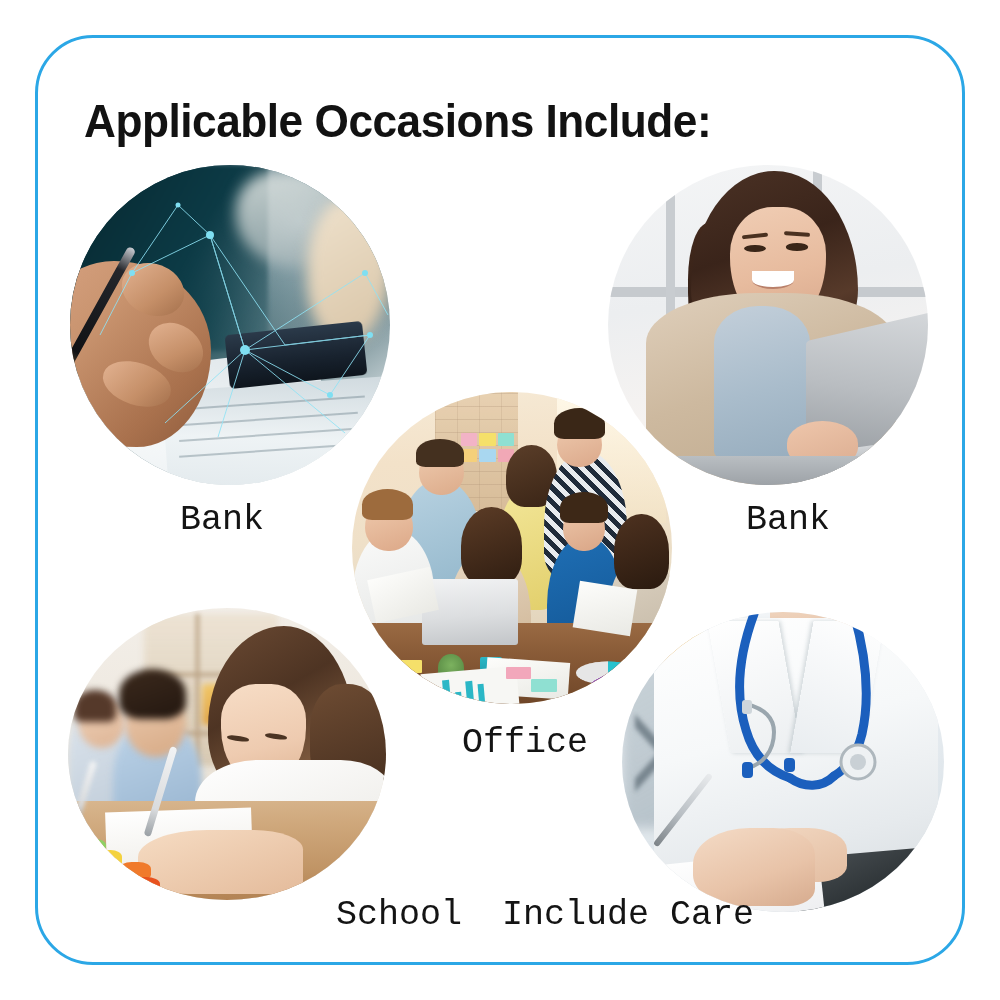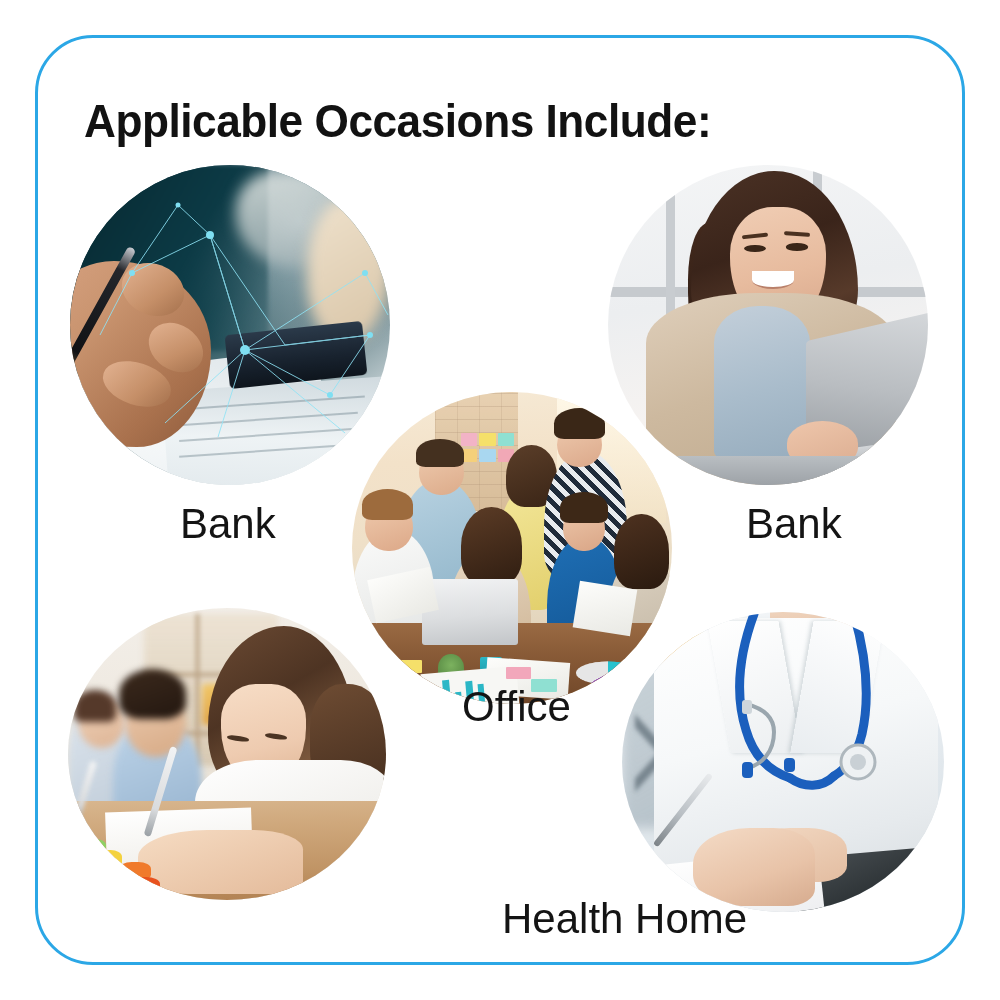--- a/index.html
+++ b/index.html
@@ -64,29 +64,29 @@
   
   #circle-bank       { left: 70px;  top: 165px; width: 320px; height: 320px; z-index: 3; }
   #circle-home       { left: 608px; top: 165px; width: 320px; height: 320px; z-index: 3; }
   #circle-office     { left: 352px; top: 392px; width: 320px; height: 312px; z-index: 5; }
   #circle-school     { left: 68px;  top: 608px; width: 318px; height: 292px; z-index: 4; }
   #circle-health     { left: 622px; top: 612px; width: 322px; height: 300px; z-index: 6; }
 
   
   .label {
     position: absolute;
-    font-size: 42px;
+    font-size: 35px;
     color: #141414;
-    font-family: Liberation Sans, sans-serif;
+    font-family: Liberation Mono, monospace;
     white-space: nowrap;
     z-index: 8;
   }
   #label-bank   { left: 180px; top: 500px; }
   #label-home   { left: 746px; top: 500px; }
-  #label-office { left: 462px; top: 683px; }
+  #label-office { left: 462px; top: 723px; }
   #label-school { left: 336px; top: 895px; }
   #label-health { left: 502px; top: 895px; }
 
   
   .bank-bg {
     position: absolute; inset: 0;
     background:
       radial-gradient(circle at 72% 18%, rgba(198,210,216,0.85) 0%, rgba(60,88,98,0.0) 42%),
       linear-gradient(145deg, #0d3540 0%, #123f4c 26%, #1d4e58 44%, #5d7b82 62%, #b9c7cb 80%, #e3e8ea 100%);
   }
@@ -556,20 +556,21 @@
       <div class="sch-arm"></div>
       <div class="sch-pen"></div>
       <div class="sch-pen" style="left:4%;top:52%;height:22%;filter:blur(2px);"></div>
 
       <div class="sch-letter" style="left:4%;bottom:16%;width:8%;height:5%;background:#8ed164;"></div>
       <div class="sch-letter" style="left:8%;bottom:11%;width:9%;height:6%;background:#f4d23f;"></div>
       <div class="sch-letter" style="left:16%;bottom:7%;width:10%;height:6%;background:#f07a2b;"></div>
       <div class="sch-letter" style="left:18%;bottom:2%;width:11%;height:6%;background:#e8521f;"></div>
     </div>
   </div>
+  <div class="label" id="label-school">School</div>
 
   <div class="circle" id="circle-office">
     <div class="scene">
       <div class="off-bg"></div>
       <div class="off-brick"></div>
       <div class="off-window"></div>
 
       <div class="off-notes">
         <div class="off-note" style="left:0;top:0;background:#f2b3c6;"></div>
         <div class="off-note" style="left:34%;top:0;background:#f5e06a;"></div>
@@ -657,15 +658,15 @@
         <circle cx="236" cy="150" r="8" fill="#c9d0d5"></circle>
       </svg>
 
       <div class="hc-deskdark"></div>
       <div class="hc-paper"></div>
       <div class="hc-hand2"></div>
       <div class="hc-hand"></div>
       <div class="hc-pen"></div>
     </div>
   </div>
-  <div class="label" id="label-health">Health Home</div>
+  <div class="label" id="label-health">Include Care</div>
 
 </div>
 
 </body></html>

